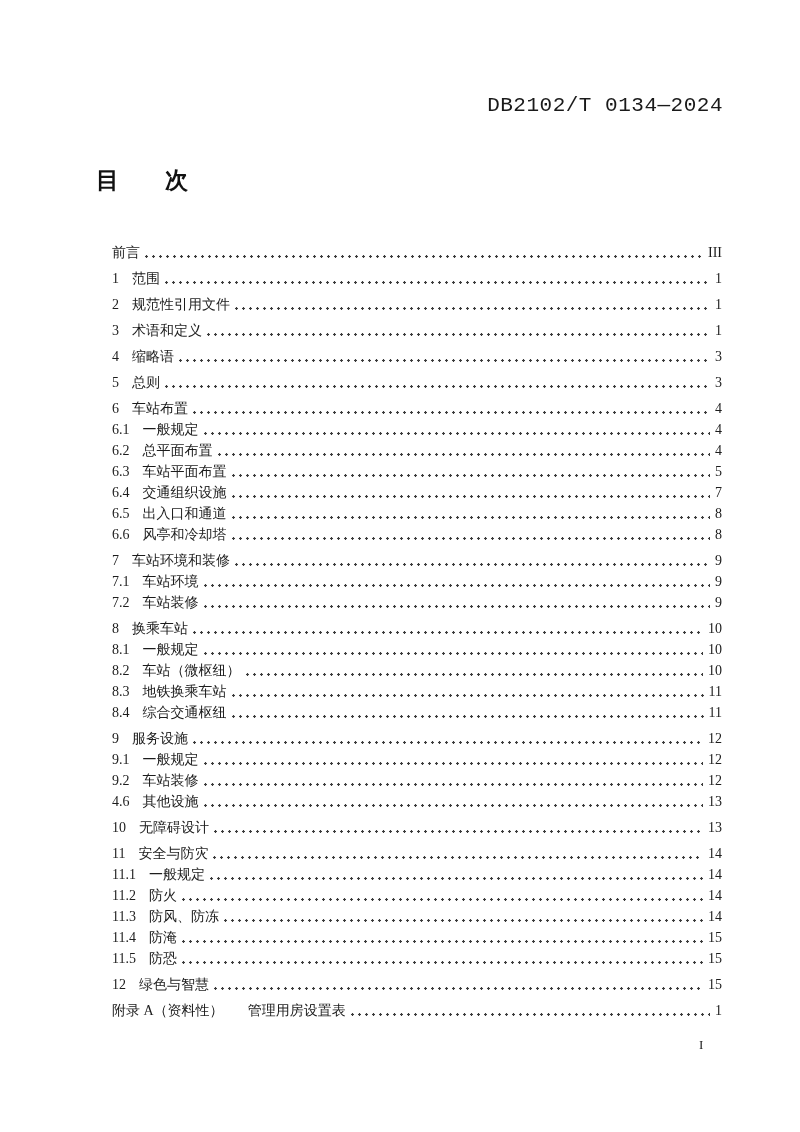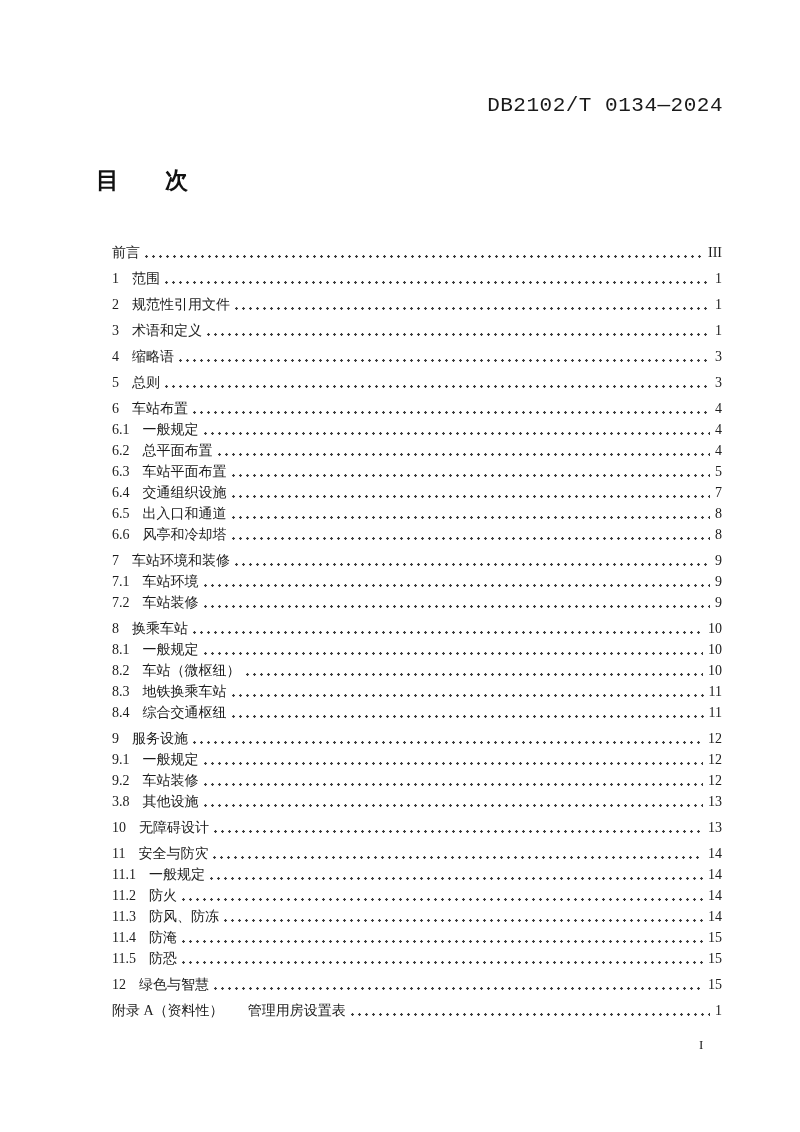--- a/index.html
+++ b/index.html
@@ -96,21 +96,21 @@
       <div class="toc-row lvl2"><span class="toc-num">7.1</span><span class="toc-title">车站环境</span><span class="toc-leader"></span><span class="toc-page">9</span></div>
       <div class="toc-row lvl2"><span class="toc-num">7.2</span><span class="toc-title">车站装修</span><span class="toc-leader"></span><span class="toc-page">9</span></div>
       <div class="toc-row lvl1"><span class="toc-num">8</span><span class="toc-title">换乘车站</span><span class="toc-leader"></span><span class="toc-page">10</span></div>
       <div class="toc-row lvl2"><span class="toc-num">8.1</span><span class="toc-title">一般规定</span><span class="toc-leader"></span><span class="toc-page">10</span></div>
       <div class="toc-row lvl2"><span class="toc-num">8.2</span><span class="toc-title">车站（微枢纽）</span><span class="toc-leader"></span><span class="toc-page">10</span></div>
       <div class="toc-row lvl2"><span class="toc-num">8.3</span><span class="toc-title">地铁换乘车站</span><span class="toc-leader"></span><span class="toc-page">11</span></div>
       <div class="toc-row lvl2"><span class="toc-num">8.4</span><span class="toc-title">综合交通枢纽</span><span class="toc-leader"></span><span class="toc-page">11</span></div>
       <div class="toc-row lvl1"><span class="toc-num">9</span><span class="toc-title">服务设施</span><span class="toc-leader"></span><span class="toc-page">12</span></div>
       <div class="toc-row lvl2"><span class="toc-num">9.1</span><span class="toc-title">一般规定</span><span class="toc-leader"></span><span class="toc-page">12</span></div>
       <div class="toc-row lvl2"><span class="toc-num">9.2</span><span class="toc-title">车站装修</span><span class="toc-leader"></span><span class="toc-page">12</span></div>
-      <div class="toc-row lvl2"><span class="toc-num">3.8</span><span class="toc-title">其他设施</span><span class="toc-leader"></span><span class="toc-page">13</span></div>
+      <div class="toc-row lvl2"><span class="toc-num">4.6</span><span class="toc-title">其他设施</span><span class="toc-leader"></span><span class="toc-page">13</span></div>
       <div class="toc-row lvl1"><span class="toc-num">10</span><span class="toc-title">无障碍设计</span><span class="toc-leader"></span><span class="toc-page">13</span></div>
       <div class="toc-row lvl1"><span class="toc-num">11</span><span class="toc-title">安全与防灾</span><span class="toc-leader"></span><span class="toc-page">14</span></div>
       <div class="toc-row lvl2"><span class="toc-num">11.1</span><span class="toc-title">一般规定</span><span class="toc-leader"></span><span class="toc-page">14</span></div>
       <div class="toc-row lvl2"><span class="toc-num">11.2</span><span class="toc-title">防火</span><span class="toc-leader"></span><span class="toc-page">14</span></div>
       <div class="toc-row lvl2"><span class="toc-num">11.3</span><span class="toc-title">防风、防冻</span><span class="toc-leader"></span><span class="toc-page">14</span></div>
       <div class="toc-row lvl2"><span class="toc-num">11.4</span><span class="toc-title">防淹</span><span class="toc-leader"></span><span class="toc-page">15</span></div>
       <div class="toc-row lvl2"><span class="toc-num">11.5</span><span class="toc-title">防恐</span><span class="toc-leader"></span><span class="toc-page">15</span></div>
       <div class="toc-row lvl1"><span class="toc-num">12</span><span class="toc-title">绿色与智慧</span><span class="toc-leader"></span><span class="toc-page">15</span></div>
       <div class="toc-row lvl1 appendix"><span class="toc-num">附录 A（资料性）</span><span class="toc-title">管理用房设置表</span><span class="toc-leader"></span><span class="toc-page">1</span></div>
     </div>

